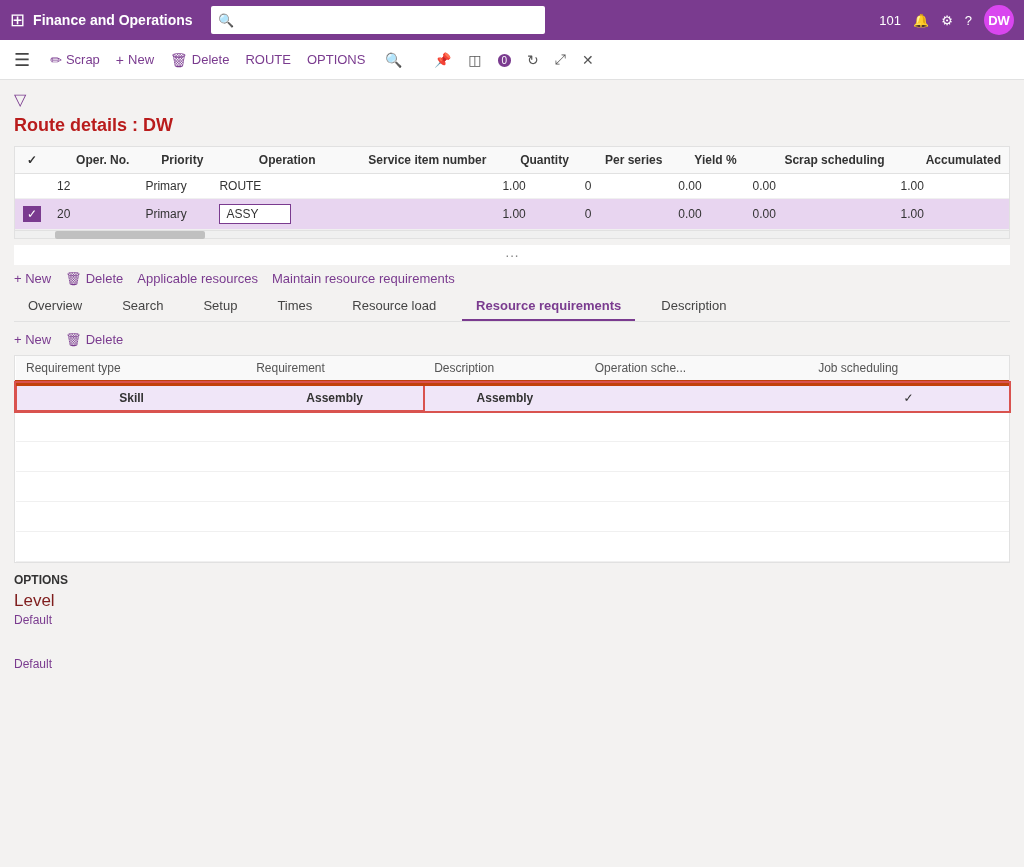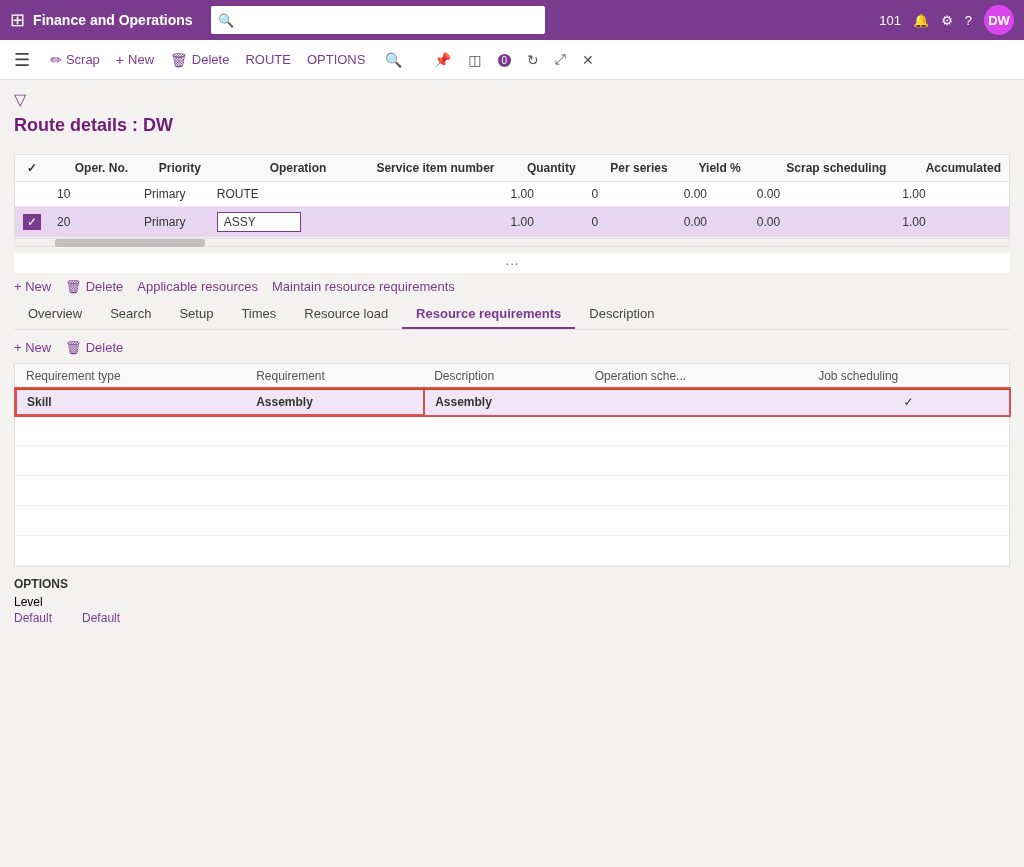--- a/index.html
+++ b/index.html
@@ -66,21 +66,21 @@
       padding: 10px 14px;
       height: calc(867px - 80px);
       overflow: hidden;
     }
 
     
     .filter-row { display: flex; align-items: center; margin-bottom: 6px; }
     .filter-icon { color: #7a3b8f; font-size: 16px; cursor: pointer; }
 
     
-    .page-title { font-size: 18px; font-weight: 600; color: #701a75; margin-bottom: 18px; }
+    .page-title { font-size: 18px; font-weight: 600; color: #b91c1c; margin-bottom: 10px; }
 
     
     .route-table-container {
       background: white;
       border: 1px solid #e1e1e1;
       margin-bottom: 6px;
     }
     .route-table {
       width: 100%;
       border-collapse: collapse;
@@ -104,21 +104,21 @@
     .route-table tr.selected { background: #e8d5f0; }
     .route-table tr.selected td { color: #333; }
     .route-table .check-cell { width: 30px; text-align: center; }
     .check-purple { color: white; background: #7a3b8f; padding: 1px 4px; font-size: 12px; }
     .assy-input {
       border: 1px solid #7a3b8f;
       padding: 2px 6px;
       font-size: 12px;
       color: #333;
       outline: none;
-      width: 84px;
+      width: 72px;
     }
     .scrollbar-hint {
       background: #f0f0f0;
       height: 8px;
       border-top: 1px solid #e1e1e1;
       position: relative;
     }
     .scrollbar-thumb {
       background: #c0c0c0;
       height: 8px;
@@ -137,21 +137,21 @@
       padding: 6px 0;
     }
     .lower-btn {
       display: flex; align-items: center; gap: 4px;
       color: #7a3b8f; font-size: 13px; cursor: pointer;
     }
 
     
     .tabs {
       display: flex;
-      gap: 0;
+      gap: 12px;
       border-bottom: 1px solid #e1e1e1;
       margin-bottom: 6px;
     }
     .tab {
       padding: 6px 14px;
       color: #444;
       font-size: 13px;
       cursor: pointer;
       border-bottom: 2px solid transparent;
     }
@@ -174,44 +174,45 @@
     .req-table-container {
       background: white;
       border: 1px solid #e1e1e1;
     }
     .req-table {
       width: 100%;
       border-collapse: collapse;
     }
     .req-table th {
       background: #f9f9f9;
-      border-bottom: 2px solid #c2410c;
+      border-bottom: 6px solid #c2410c;
       padding: 5px 10px;
       text-align: left;
       font-weight: 400;
       color: #555;
       font-size: 12px;
     }
     .req-table td {
       padding: 5px 10px;
       border-bottom: 1px solid #f0f0f0;
       font-size: 12px;
       color: #333;
+      text-align: center;
     }
 
     
     .highlighted-row td { background: #f0e6f8; }
 
     
     .options-section {
       padding: 10px 0 4px 0;
     }
     .options-title { font-size: 12px; font-weight: 600; color: #333; margin-bottom: 4px; }
-    .options-row { display: flex; gap: 30px; }
-    .options-label { font-size: 12px; color: #000000; margin-bottom: 2px; }
+    .options-row { display: flex; gap: 30px; flex-direction: column; }
+    .options-label { font-size: 17px; color: #7f1d1d; margin-bottom: 2px; }
     .options-value { font-size: 12px; color: #7a3b8f; cursor: pointer; }
   </style>
 </head>
 <body>
 
 <div class="top-nav">
   <span class="grid-icon">⊞</span>
   <span class="app-title">Finance and Operations</span>
   <div class="search-bar">
     <span class="search-icon">🔍</span>
@@ -278,21 +279,21 @@
           <th>Quantity</th>
           <th>Per series</th>
           <th>Yield %</th>
           <th>Scrap scheduling</th>
           <th>Accumulated</th>
         </tr>
       </thead>
       <tbody>
         <tr>
           <td class="check-cell"></td>
-          <td>10</td>
+          <td>12</td>
           <td>Primary</td>
           <td>ROUTE</td>
           <td></td>
           <td>1.00</td>
           <td>0</td>
           <td>0.00</td>
           <td>0.00</td>
           <td>1.00</td>
         </tr>
         <tr class="selected">

